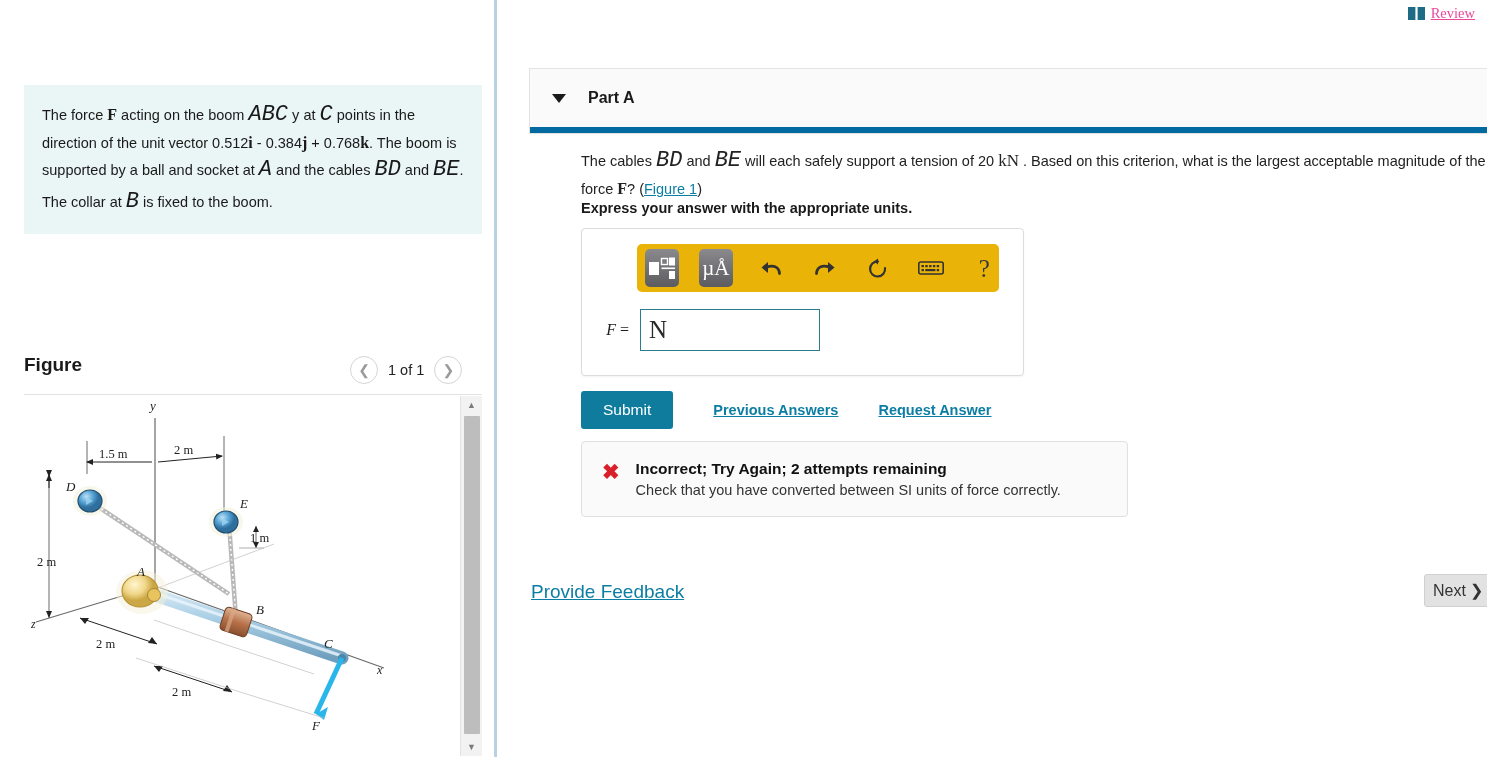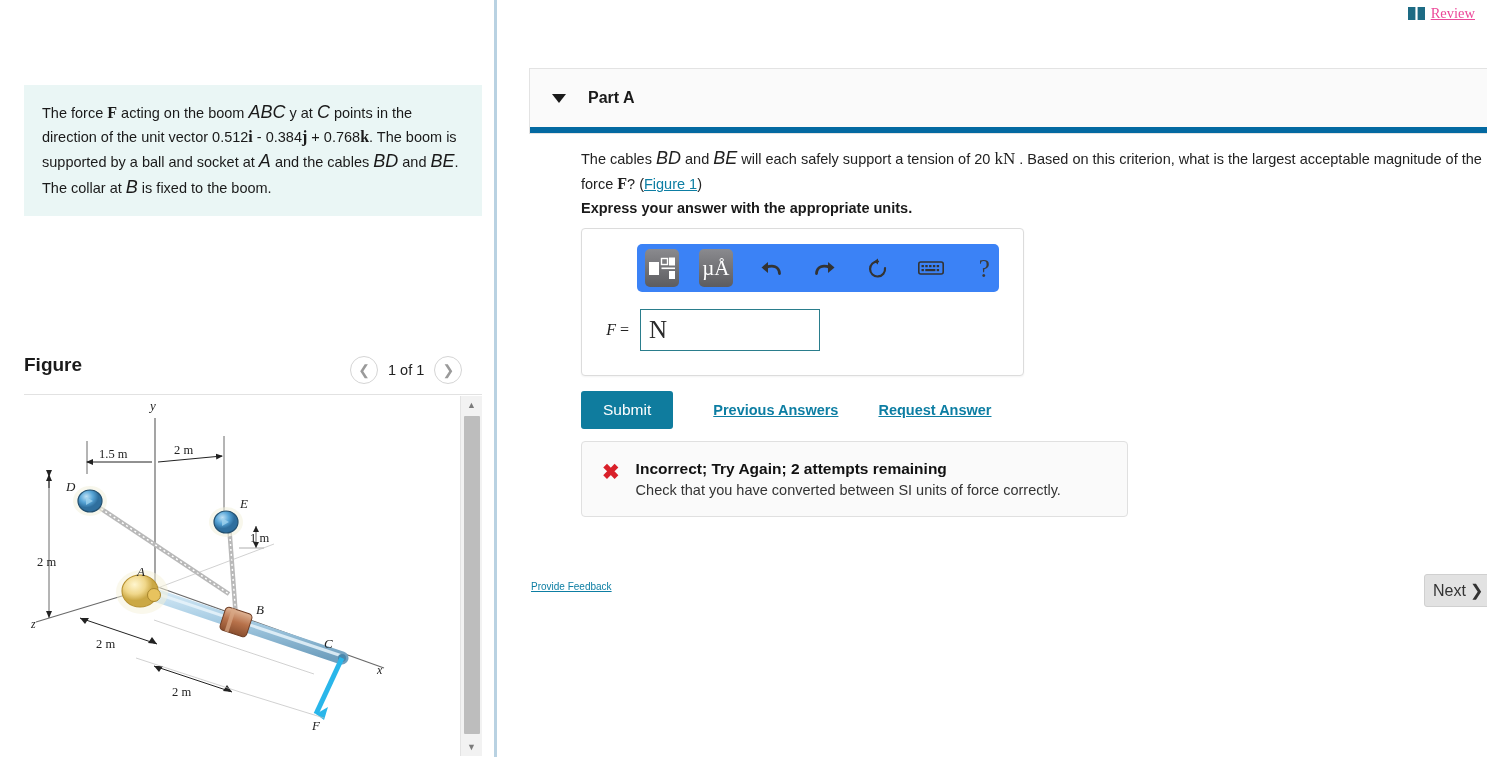--- a/index.html
+++ b/index.html
@@ -36,21 +36,21 @@
     position: absolute;
     left: 24px; top: 85px;
     width: 458px;
     background: #eaf6f5;
     padding: 14px 16px 16px 18px;
     box-sizing: border-box;
     line-height: 1.45;
     font-size: 14.5px;
     color: #1a1a1a;
   }
-  .mathit { font-family: Liberation Sans, sans-serif; font-style: italic; font-size: 18px; }
+  .mathit { font-family: Liberation Mono, monospace; font-style: italic; font-size: 22px; }
   .mathbf { font-family: "Liberation Serif", serif; font-weight: bold; font-style: normal; font-size: 16px;}
   .mathup { font-family: "Liberation Serif", serif; font-style: normal; font-size: 17px; }
 
   .figure-title {
     position: absolute;
     left: 24px; top: 354px;
     font-size: 19px;
     font-weight: bold;
     color: #1a1a1a;
   }
@@ -185,21 +185,21 @@
     border: 1px solid #dcdcdc;
     border-radius: 4px;
     box-sizing: border-box;
     box-shadow: 0 1px 2px rgba(0,0,0,0.05);
   }
   .mathbar {
     position: absolute;
     left: 55px; top: 15px;
     width: 362px;
     height: 48px;
-    background: #3b82f6;
+    background: #eab308;
     border-radius: 5px;
     display: flex;
     align-items: center;
     padding-left: 8px;
     gap: 20px;
     box-sizing: border-box;
   }
   .tb-btn {
     width: 44px; height: 38px;
     background: linear-gradient(#8a8a8e, #5c5c60);
@@ -328,21 +328,21 @@
   }
   .fb-sub {
     font-size: 14.5px;
     color: #333;
   }
 
   .provide-feedback {
     position: absolute;
     left: 531px; top: 581px;
     color: #0d7ea3;
-    font-size: 10px;
+    font-size: 19px;
     text-decoration: underline;
     cursor: pointer;
   }
   .next-btn {
     position: absolute;
     left: 1424px; top: 574px;
     width: 80px;
     height: 33px;
     background: #e2e2e2;
     border: 1px solid #d0d0d0;

